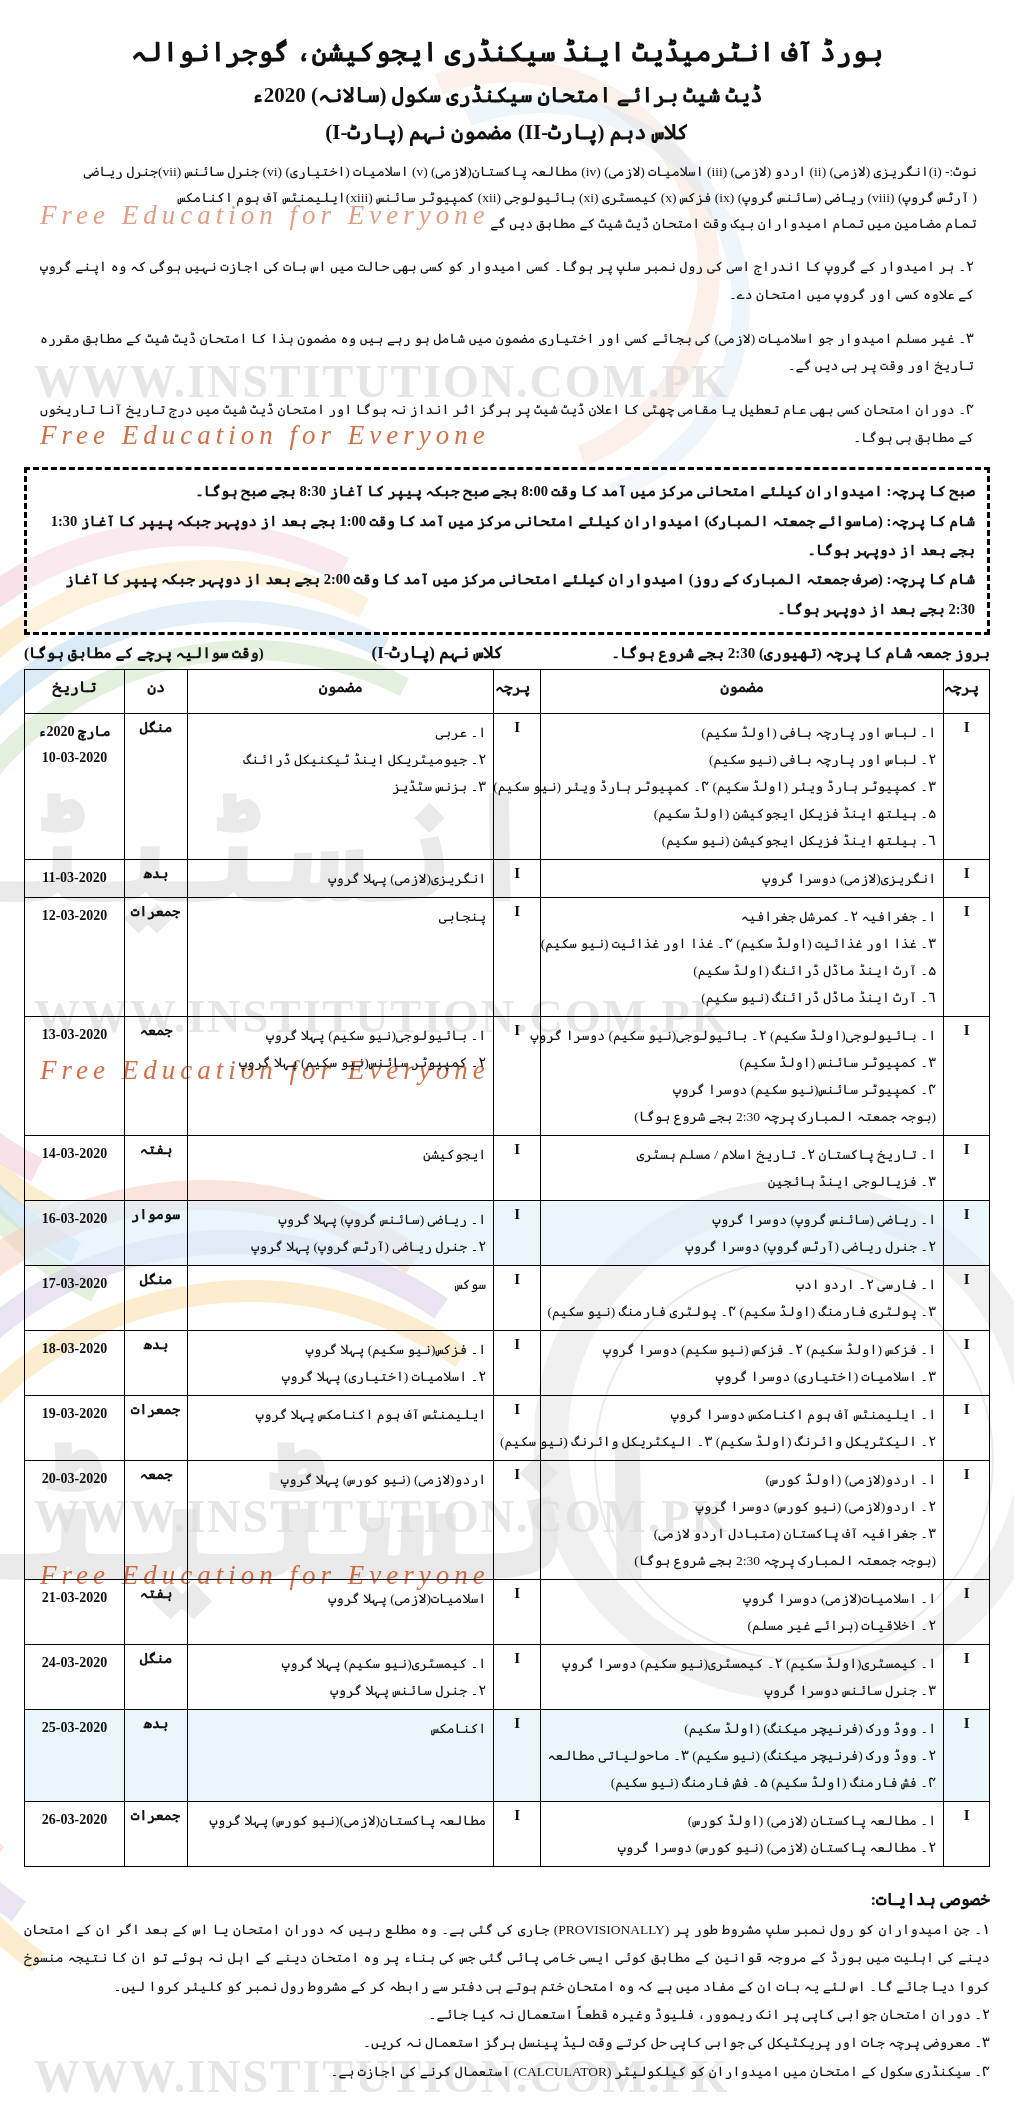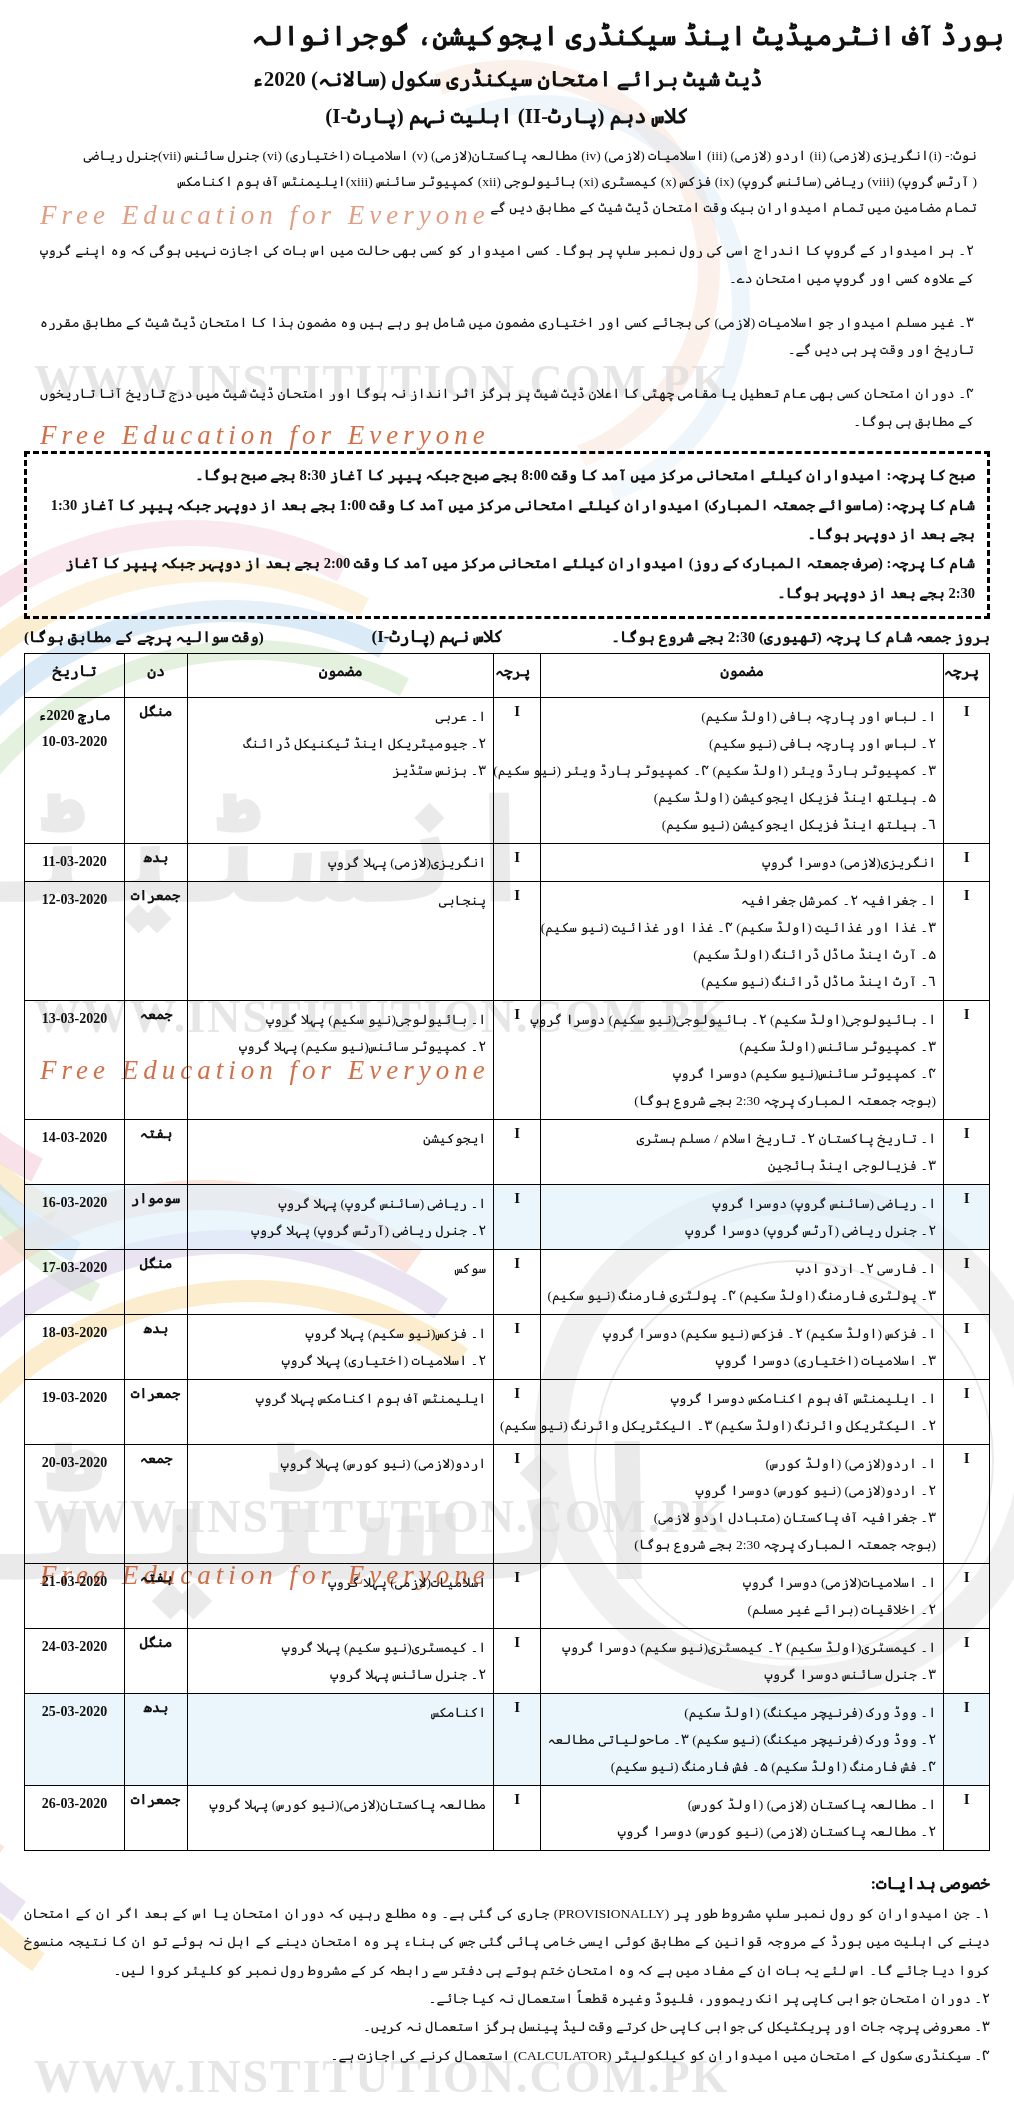--- a/index.html
+++ b/index.html
@@ -52,21 +52,21 @@
   .wm-urdu {
     position:absolute; color:#e6e6e6; opacity:.8;
     font-size:150px; font-weight:700; direction:rtl;
     font-family:"Liberation Serif",serif;
   }
 
   
   .page { position:relative; z-index:2; padding:0 10px; }
 
   .hdr { text-align:center; }
-  .hdr .l1 { font-size:27px; font-weight:700; margin-top:16px; line-height:1.5;text-align:right; }
+  .hdr .l1 { font-size:27px; font-weight:700; margin-top:32px; line-height:1.5; }
   .hdr .l2 { font-size:21px; font-weight:700; margin-top:7px; line-height:1.5; }
   .hdr .l3 { font-size:21px; font-weight:700; margin-top:6px; line-height:1.5; }
 
   .note-block { margin:10px 27px 0 14px; font-size:13.5px; line-height:1.95; text-align:justify; }
   .note-block p { margin:0; }
 
   .num-list { margin:4px 14px 0 14px; font-size:13.5px; line-height:2.05; }
   .num-list p { margin:16px; text-align:justify; }
 
   .dashed-box {
@@ -147,21 +147,21 @@
   <div class="wm-text wm-tag" style="left:40px; top:1560px;">Free Education for Everyone</div>
   <div class="wm-text wm-url" style="left:34px; top:2050px;">WWW.INSTITUTION.COM.PK</div>
   <div class="wm-text wm-tag" style="left:40px; top:200px; opacity:.5;">Free Education for Everyone</div>
 </div>
 
 <div class="page">
 
   <div class="hdr">
     <div class="l1">بورڈ آف انٹرمیڈیٹ اینڈ سیکنڈری ایجوکیشن، گوجرانوالہ</div>
     <div class="l2">ڈیٹ شیٹ برائے امتحان سیکنڈری سکول (سالانہ) 2020ء</div>
-    <div class="l3">کلاس دہم (پارٹ-II) اہلیت نہم (پارٹ-I)</div>
+    <div class="l3">کلاس دہم (پارٹ-II) مضمون نہم (پارٹ-I)</div>
   </div>
 
   <div class="note-block">
     <p>نوٹ:- (i)انگریزی (لازمی) (ii) اردو (لازمی) (iii) اسلامیات (لازمی) (iv) مطالعہ پاکستان(لازمی) (v) اسلامیات (اختیاری) (vi) جنرل سائنس (vii)جنرل ریاضی</p>
     <p>( آرٹس گروپ) (viii) ریاضی (سائنس گروپ) (ix) فزکس (x) کیمسٹری (xi) بائیولوجی (xii) کمپیوٹر سائنس (xiii)ایلیمنٹس آف ہوم اکنامکس</p>
     <p>تمام مضامین میں تمام امیدواران بیک وقت امتحان ڈیٹ شیٹ کے مطابق دیں گے</p>
   </div>
 
   <div class="num-list">
     <p>۲۔ ہر امیدوار کے گروپ کا اندراج اسی کی رول نمبر سلپ پر ہوگا۔ کسی امیدوار کو کسی بھی حالت میں اس بات کی اجازت نہیں ہوگی کہ وہ اپنے گروپ کے علاوہ کسی اور گروپ میں امتحان دے۔</p>

